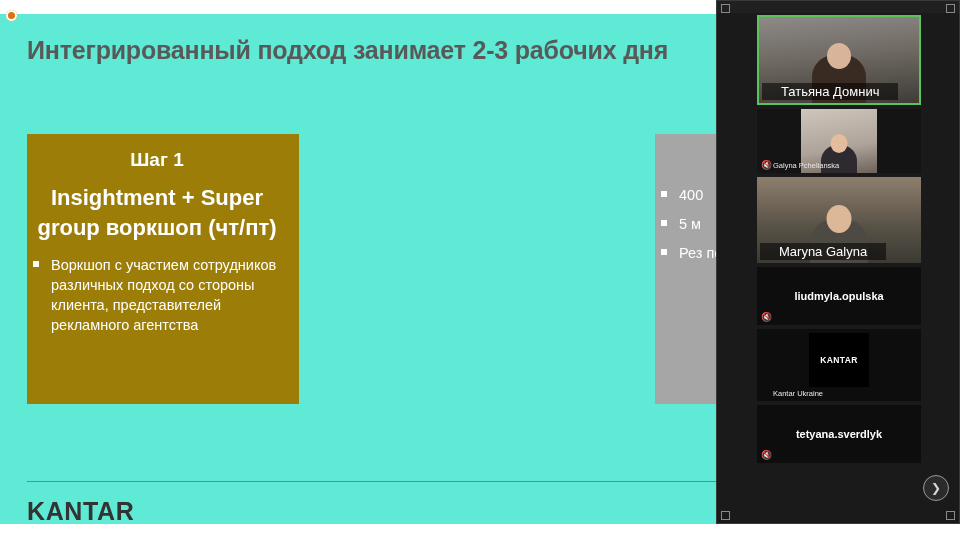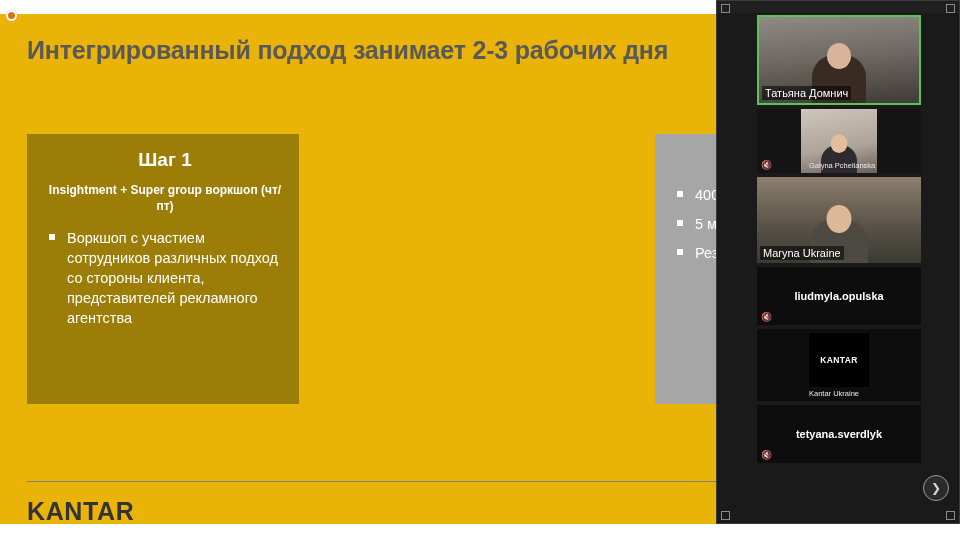--- a/index.html
+++ b/index.html
@@ -20,21 +20,21 @@
     background: #ffffff;
   }
 
   
   #slide {
     position: absolute;
     left: 0;
     top: 0;
     width: 868px;
     height: 540px;
-    background: #eab308;
+    background: #5eead4;
   }
   #slide-top-strip {
     position: absolute;
     left: 0; top: 0;
     width: 960px; height: 14px;
     background: #ffffff;
   }
   #rec-dot {
     position: absolute;
     left: 6px; top: 10px;
@@ -53,38 +53,38 @@
     letter-spacing: -0.2px;
     white-space: nowrap;
   }
 
   .card {
     position: absolute;
     top: 134px;
     width: 272px;
     height: 270px;
     box-sizing: border-box;
-    padding: 14px 16px 0 20px;
+    padding: 14px 16px 0 4px;
   }
   #card-1 { left: 27px;  background: #9b7d07; }
   #card-2 { left: 341px; background: #d6ab0b; }
   #card-3 { left: 655px; background: #a6a6a6; }
 
   .card-head {
     text-align: center;
     color: #ffffff;
     font-weight: bold;
     font-size: 19px;
     line-height: 1.28;
   }
   .card-sub {
     text-align: center;
     color: #ffffff;
     font-weight: bold;
-    font-size: 12px;
+    font-size: 22px;
     line-height: 1.33;
     margin-top: 11px;
   }
   .bullets {
     margin-top: 13px;
     color: #ffffff;
     font-size: 14.5px;
     line-height: 1.38;
   }
   .bullet {
@@ -157,34 +157,33 @@
     position: relative;
     width: 164px;
     margin-bottom: 4px;
     background: #000000;
     box-sizing: border-box;
   }
   .tile-name {
     position: absolute;
     left: 3px;
     bottom: 3px;
-    font-size: 11px;
+    font-size: 13px;
     color: #ffffff;
     background: rgba(0,0,0,0.55);
-    padding: 1px 3px;
+    padding: 1px 19px;
     white-space: nowrap;
   }
   .tile-name-below {
     position: absolute;
     left: 16px;
     bottom: 3px;
     font-size: 7.5px;
     color: #e8e8e8;
     white-space: nowrap;
-    margin-left: 36px;
   }
   .mic-muted {
     position: absolute;
     left: 4px;
     bottom: 3px;
     width: 9px;
     height: 10px;
     color: #e03b2f;
     font-size: 9px;
     line-height: 10px;
@@ -399,21 +398,21 @@
           <div class="figure"></div>
           <div class="head"></div>
         </div>
         <div class="mic-muted">🔇</div>
         <div class="tile-name-below">Galyna Pchelianska</div>
       </div>
 
       <div class="tile" id="tile-3">
         <div class="figure"></div>
         <div class="head"></div>
-        <div class="tile-name">Maryna Ukraine</div>
+        <div class="tile-name">Maryna Galyna</div>
       </div>
 
       <div class="tile tile-nameonly" id="tile-4">
         <div class="center-name">liudmyla.opulska</div>
         <div class="mic-muted">🔇</div>
       </div>
 
       <div class="tile" id="tile-5">
         <div class="logo-box">KANTAR</div>
         <div class="tile-name-below">Kantar Ukraine</div>

